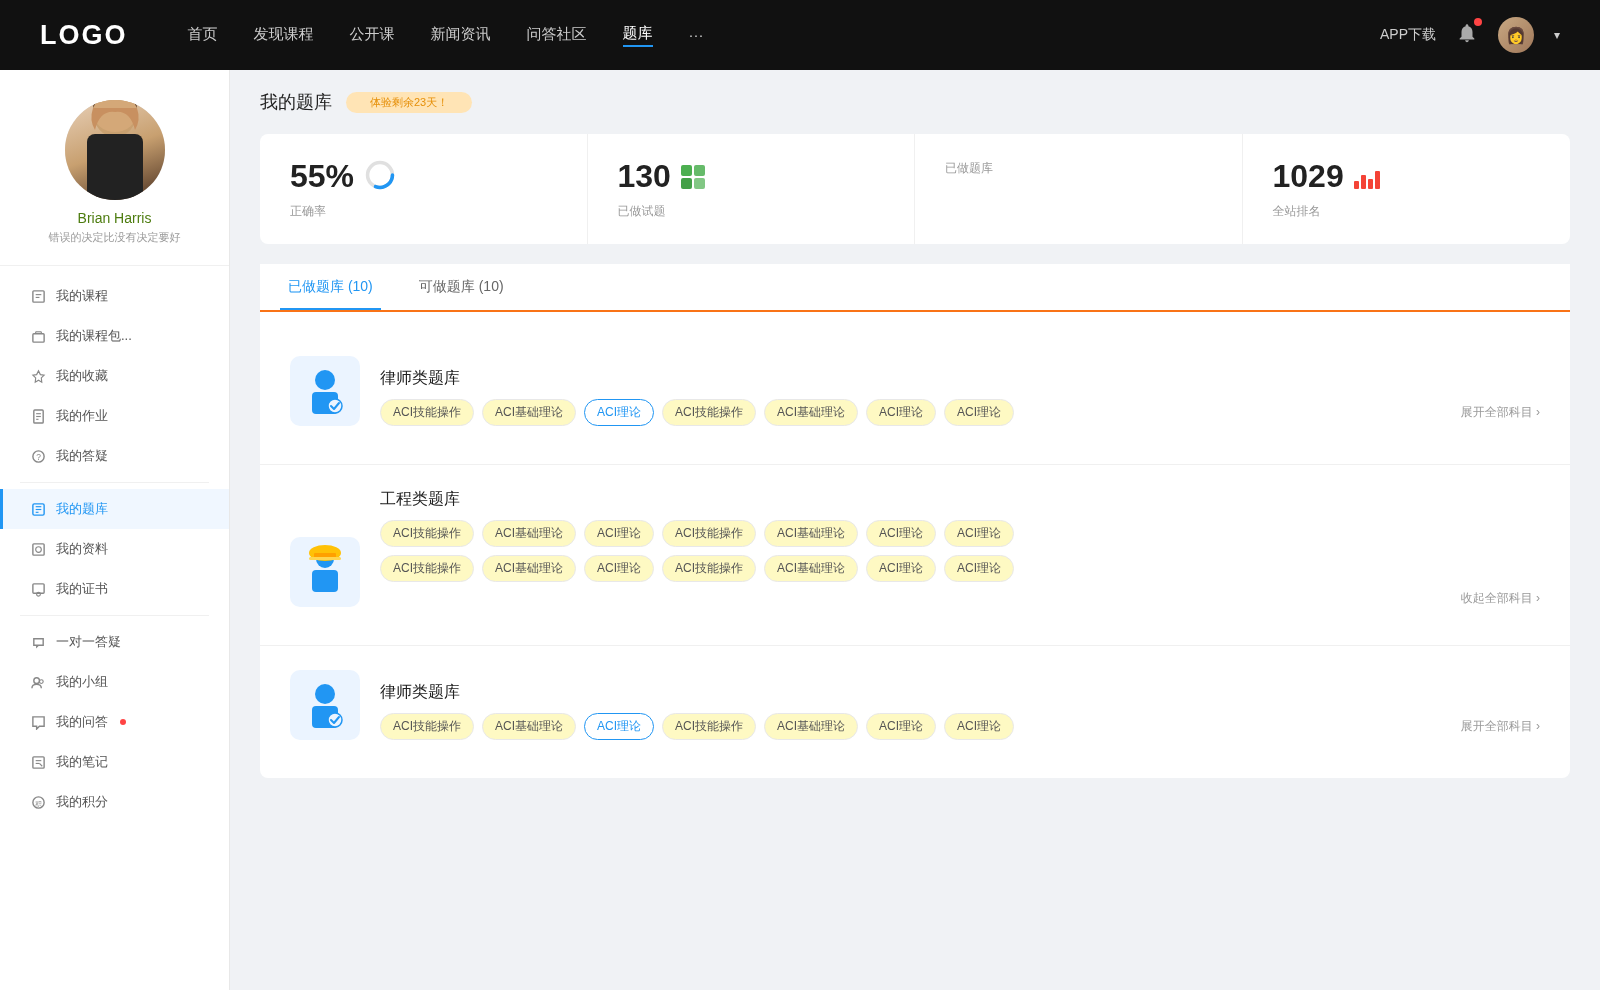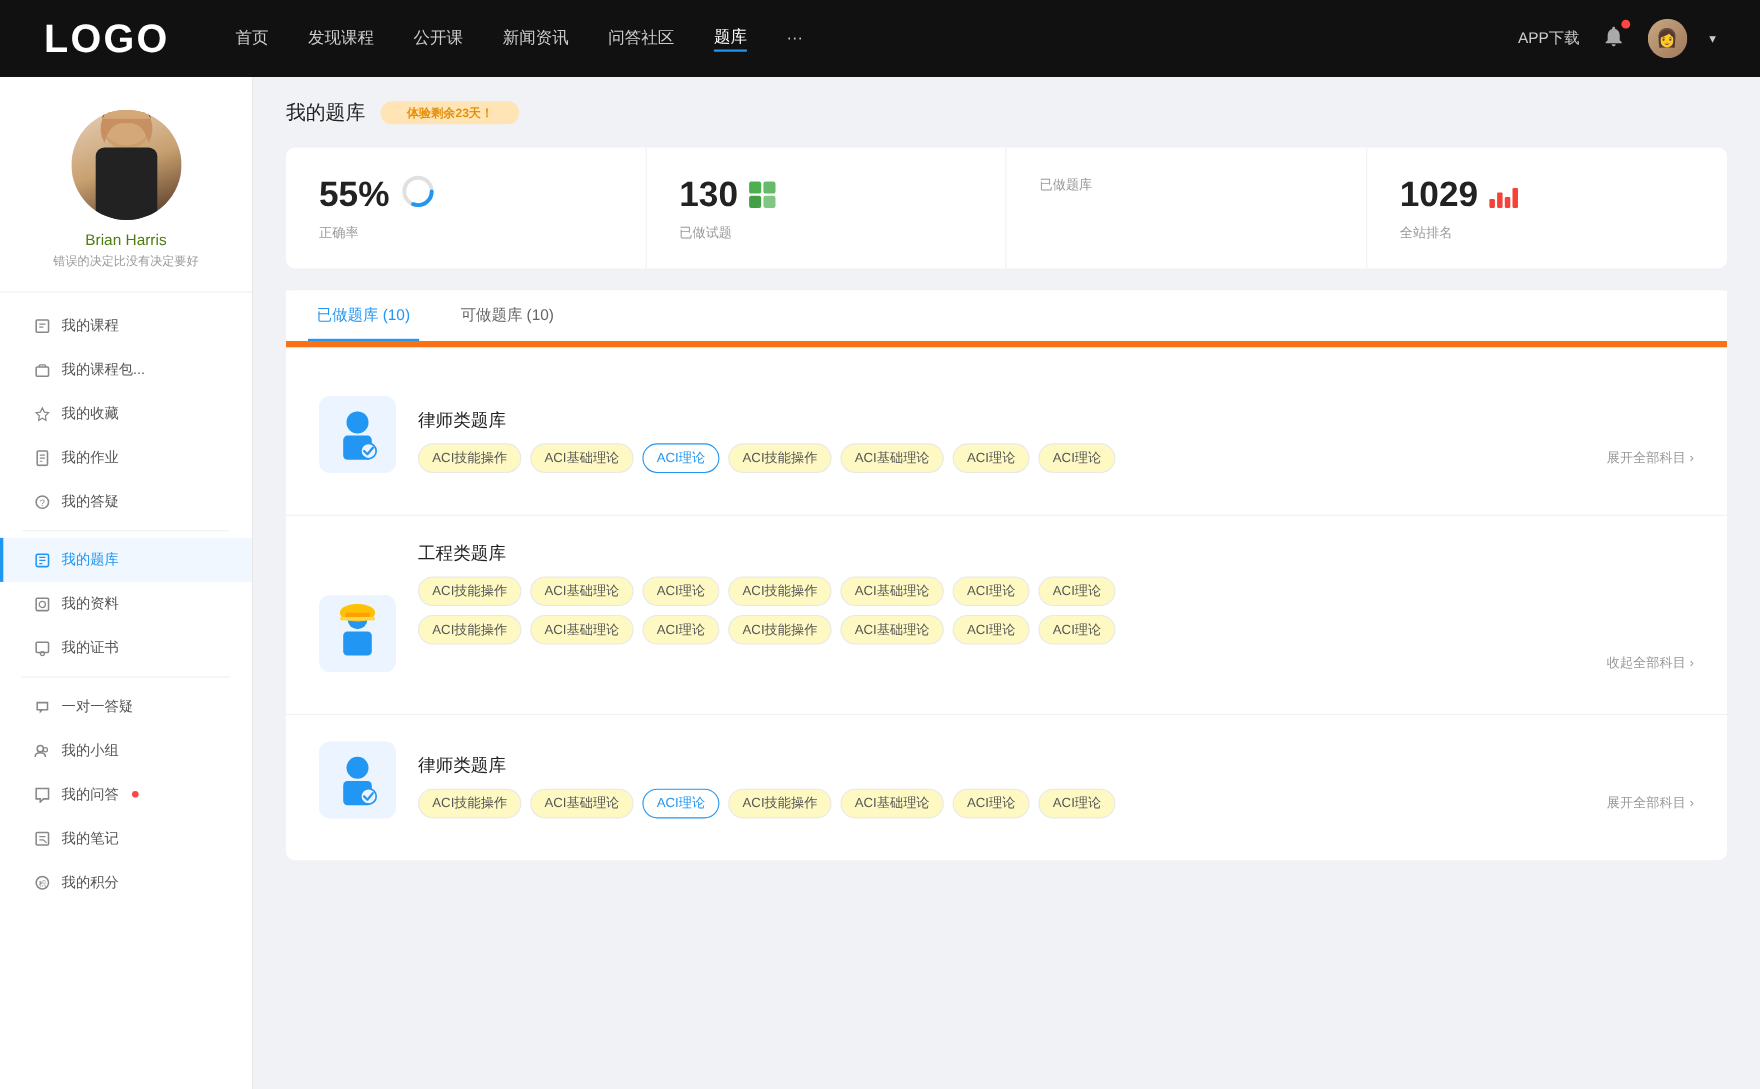--- a/index.html
+++ b/index.html
@@ -9,21 +9,21 @@
     .topnav {
       background: #111;
       height: 70px;
       display: flex;
       align-items: center;
       padding: 0 40px;
       position: relative;
     }
     .topnav-logo {
       color: #fff;
-      font-size: 36px;
+      font-size: 27px;
       font-weight: bold;
       letter-spacing: 2px;
       margin-right: 60px;
     }
     .topnav-menu {
       display: flex;
       align-items: center;
       gap: 36px;
       flex: 1;
     }
@@ -168,21 +168,20 @@
       font-size: 18px;
       color: #222;
       font-weight: 500;
     }
     .trial-badge {
       background: #FFE4B5;
       color: #E6900A;
       font-size: 11px;
       padding: 3px 24px;
       border-radius: 20px;
-      font-weight: bold;
     }
 
     .stats-grid {
       display: grid;
       grid-template-columns: 1fr 1fr 1fr 1fr;
       gap: 0;
       background: #fff;
       border-radius: 8px;
       overflow: hidden;
       margin-bottom: 20px;
@@ -212,21 +211,21 @@
     }
 
     
     .tabs-row {
       display: flex;
       gap: 30px;
       margin-bottom: 20px;
       background: #fff;
       border-radius: 8px 8px 0 0;
       padding: 0 20px;
-      border-bottom: 6px solid #f97316;
+      border-bottom: 2px solid #f97316;
     }
     .tab-item {
       padding: 14px 8px;
       font-size: 14px;
       color: #666;
       cursor: pointer;
       position: relative;
     }
     .tab-item.active {
       color: #2196F3;

